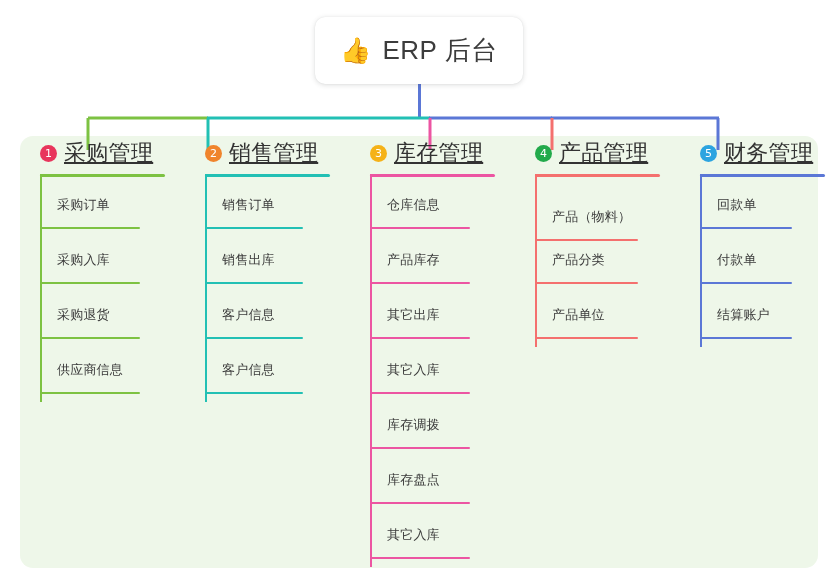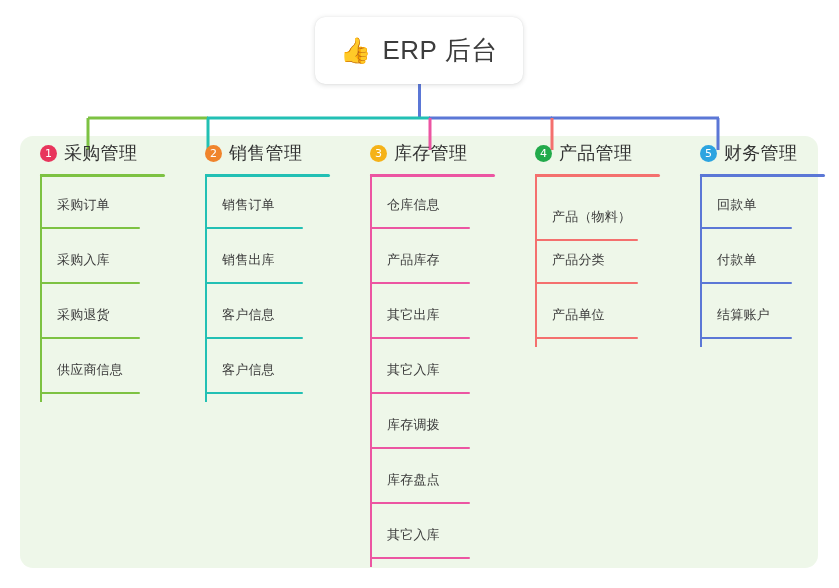--- a/index.html
+++ b/index.html
@@ -94,24 +94,25 @@
     height: 17px;
     border-radius: 50%;
     color: #ffffff;
     font-size: 11px;
     line-height: 17px;
     text-align: center;
     flex: 0 0 auto;
     font-family: "DejaVu Sans", sans-serif;
   }
   .branch-title {
-    font-size: 18px;
+    font-size: 22px;
     color: #333333;
     white-space: nowrap;
     letter-spacing: 0.3px;
+    text-decoration: underline;
   }
   .header-rule {
     position: absolute;
     left: 20px;
     top: 38px;
     height: 3px;
     border-radius: 2px;
   }
   .trunk {
     position: absolute;

